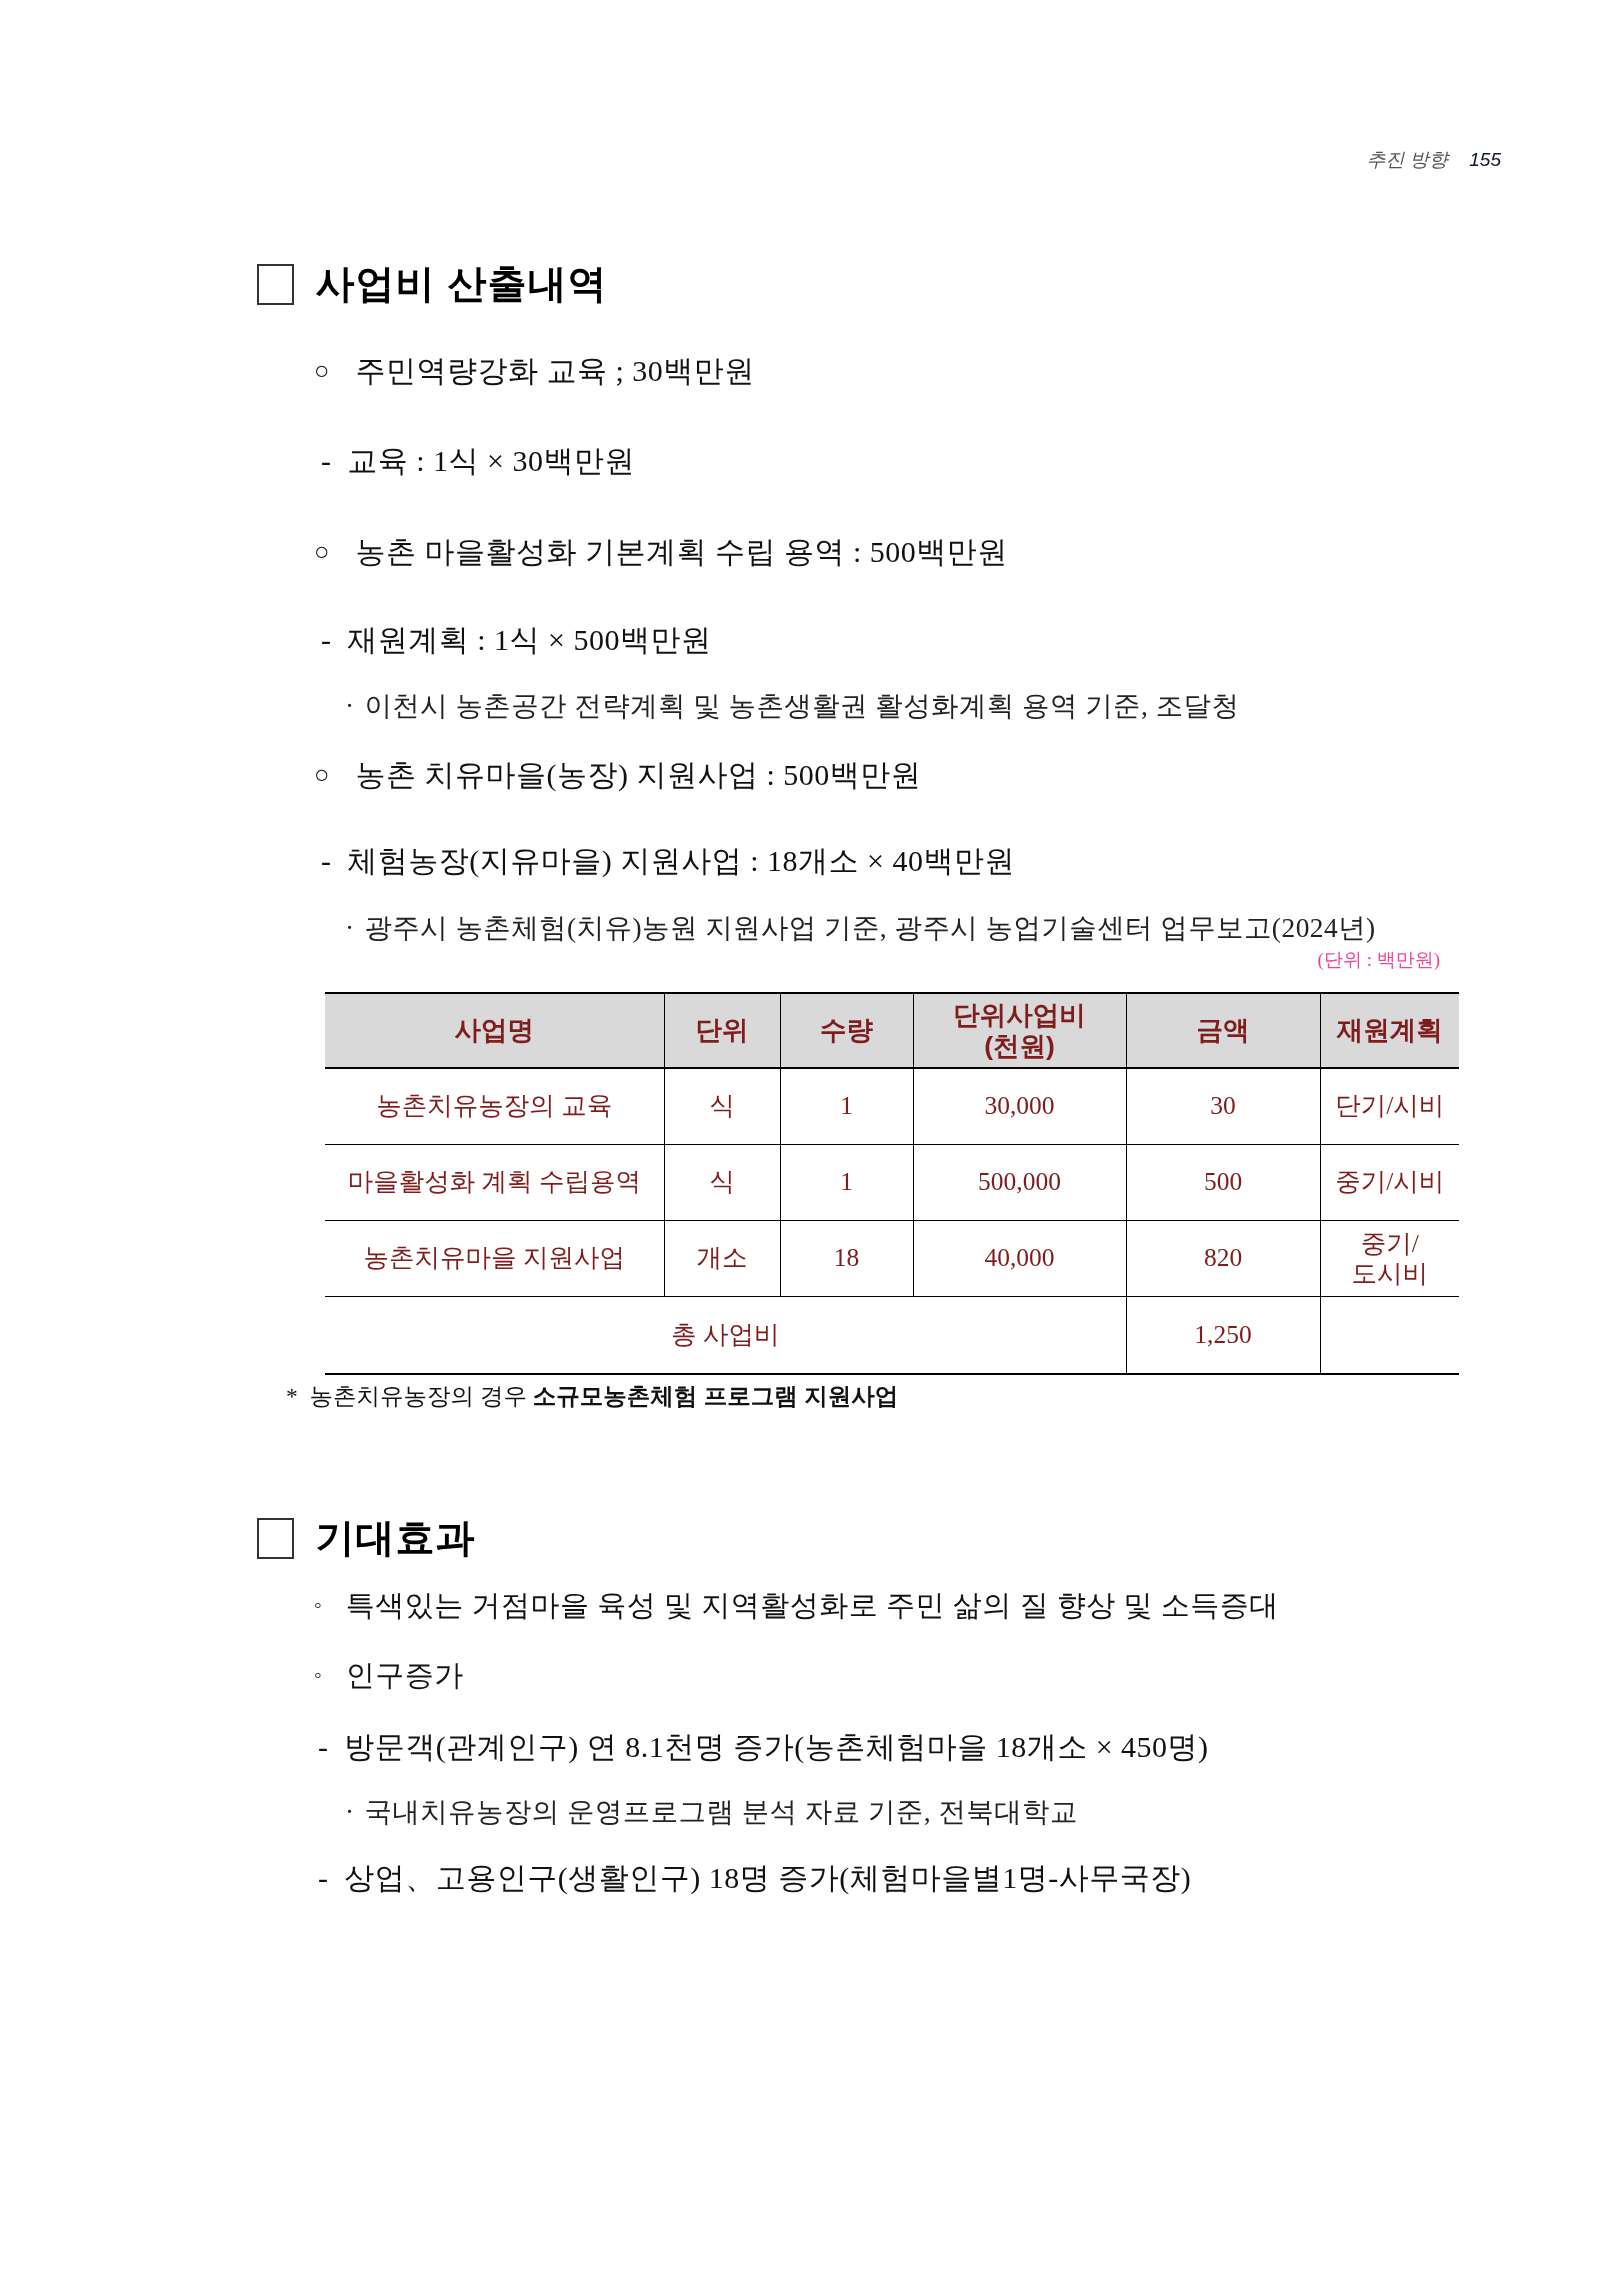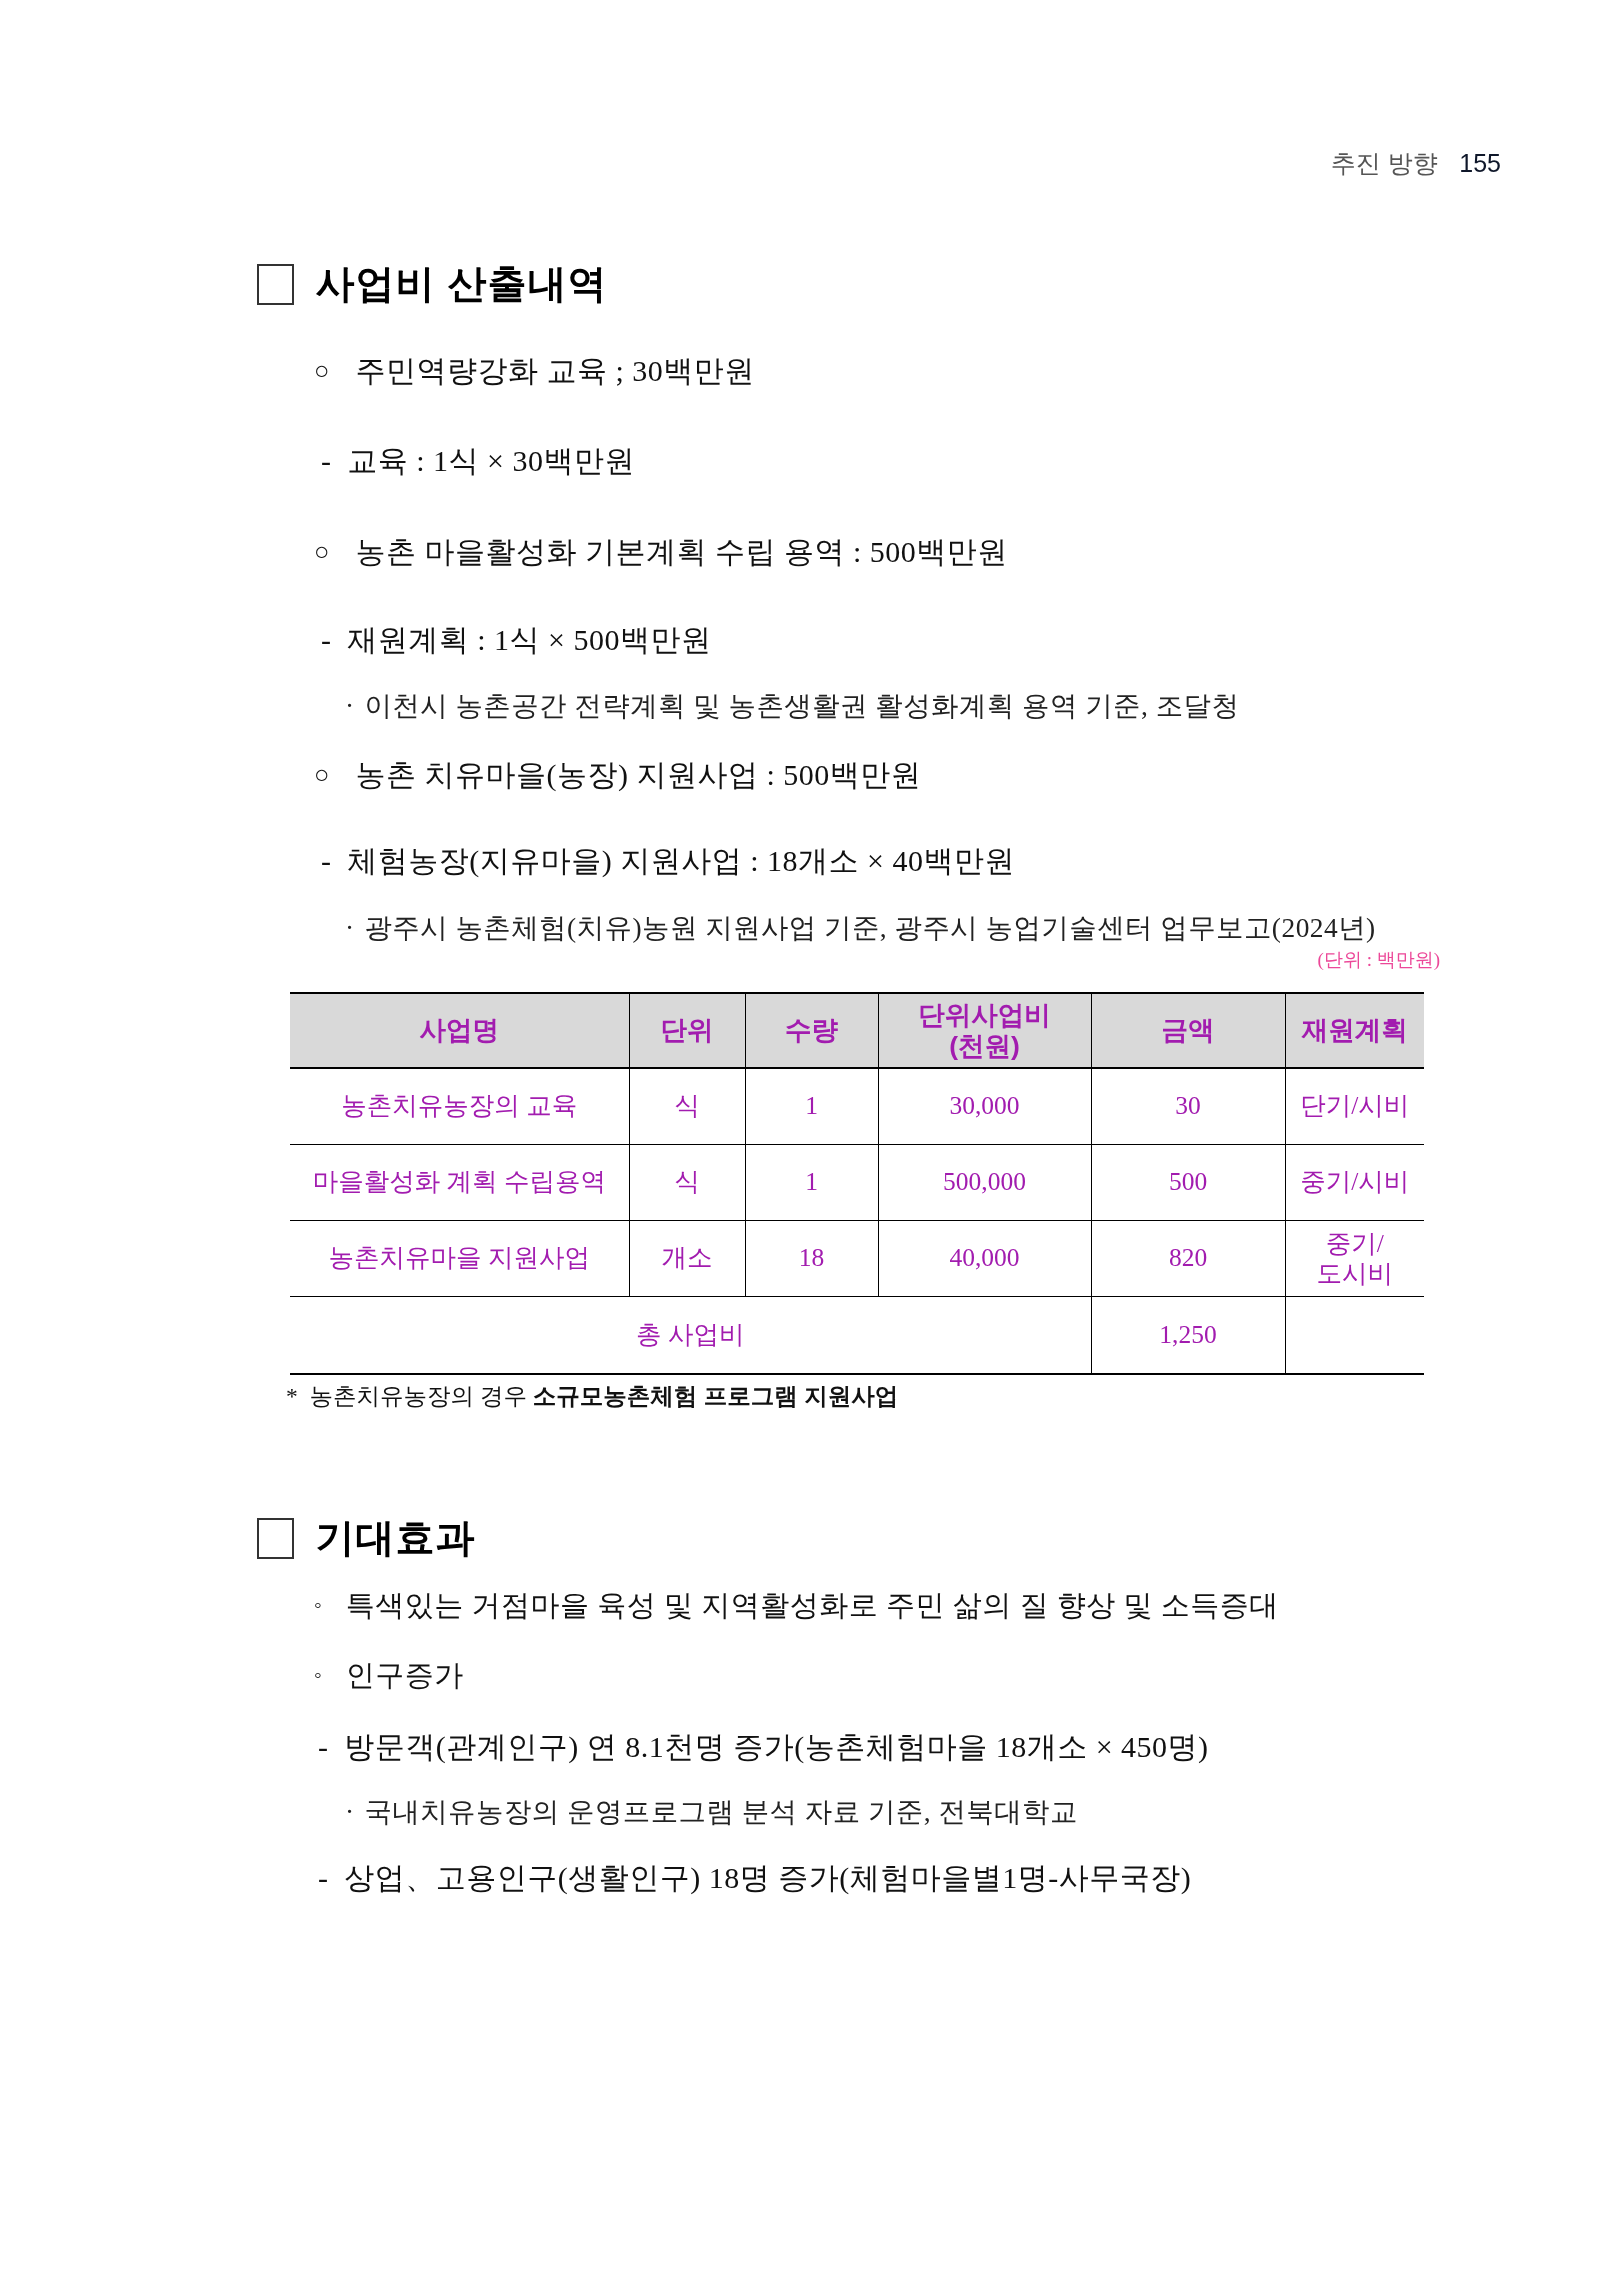--- a/index.html
+++ b/index.html
@@ -9,22 +9,22 @@
     background:#ffffff;
     margin:0 auto;
     font-family:"Liberation Serif","DejaVu Serif",serif;
     color:#111;
     overflow:hidden;
   }
   
   .running-header{
     position:absolute;top:147px;right:118px;
     font-family:"Liberation Sans","DejaVu Sans",sans-serif;
-    font-size:25px;color:#555;
-    display:flex;align-items:baseline;gap:21.6px;
+    font-size:19px;color:#555;
+    display:flex;align-items:baseline;gap:21.6px;font-style:italic;
   }
   .running-header .pagenum{color:#0f172a;}
   
   .section-title{
     position:absolute;left:257px;
     display:flex;align-items:center;gap:21.6px;
     font-family:"Liberation Sans","DejaVu Sans",sans-serif;
     font-weight:bold;font-size:39px;color:#000;
     letter-spacing:1px;
   }
@@ -52,25 +52,25 @@
   .l3 .marker{margin-right:9.8px;}
   .s2l1{left:314px;font-size:29px;}
   .s2l1 .marker{margin-right:23.5px;font-size:21.6px;position:relative;top:-2.9px;}
   
   .unit-note{
     position:absolute;top:947px;right:179px;
     font-size:19px;color:#ec4899;
   }
   
   table.budget{
-    position:absolute;top:992px;left:290px;
+    position:absolute;top:992px;left:325px;
     width:1134px;
     border-collapse:collapse;
     table-layout:fixed;
-    font-size:25.5px;color:#a21caf;
+    font-size:25.5px;color:#7f1d1d;
     border-top:2px solid #000;
     border-bottom:2px solid #000;
   }
   table.budget th, table.budget td{
     text-align:center;vertical-align:middle;
     padding:0 5.9px;
     border-left:1.5px solid #000;
     white-space:pre-line;
     overflow:hidden;
   }

